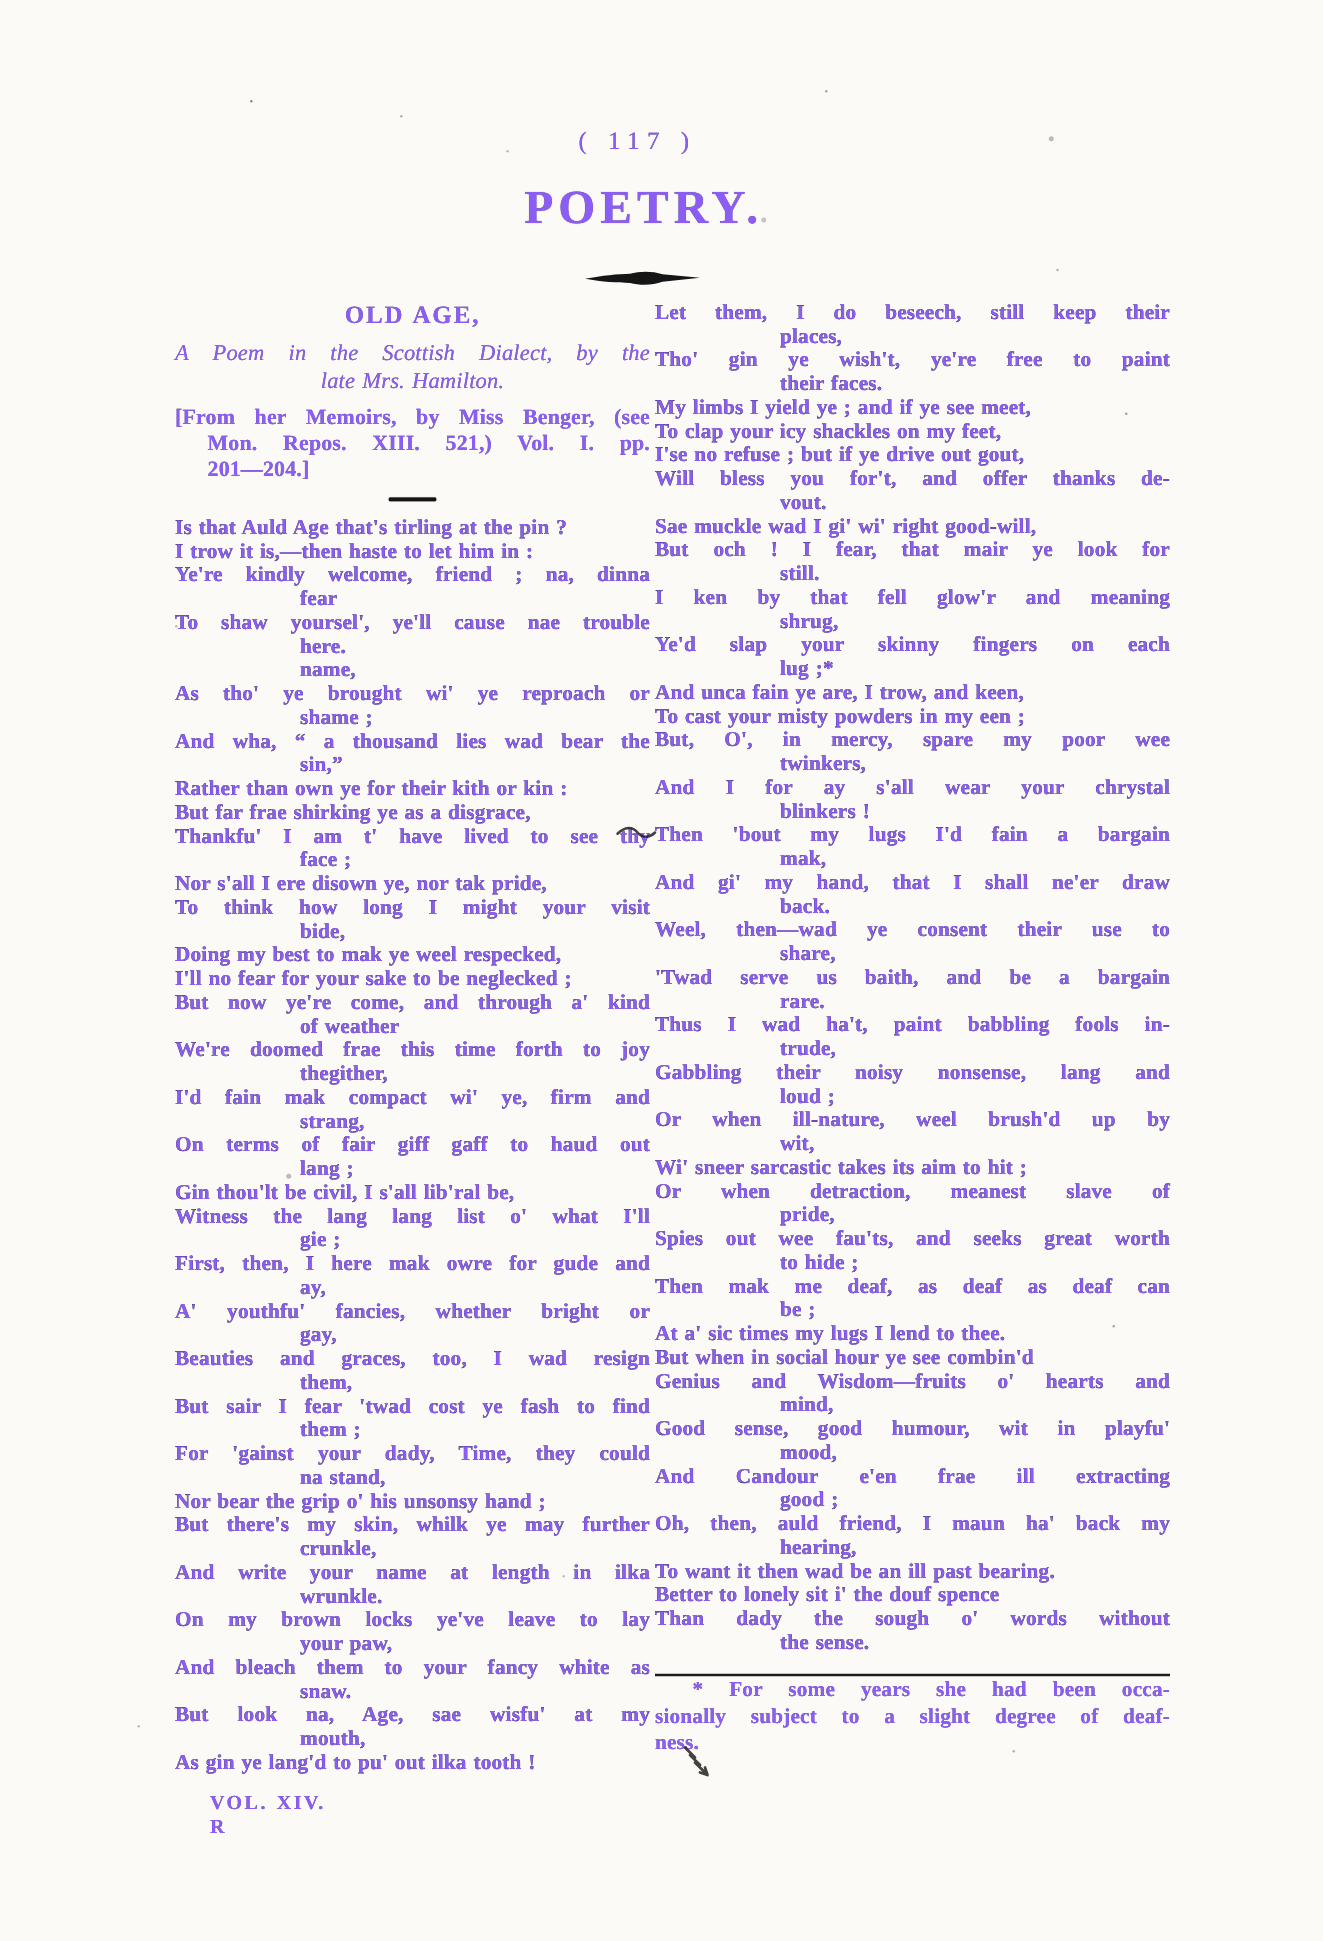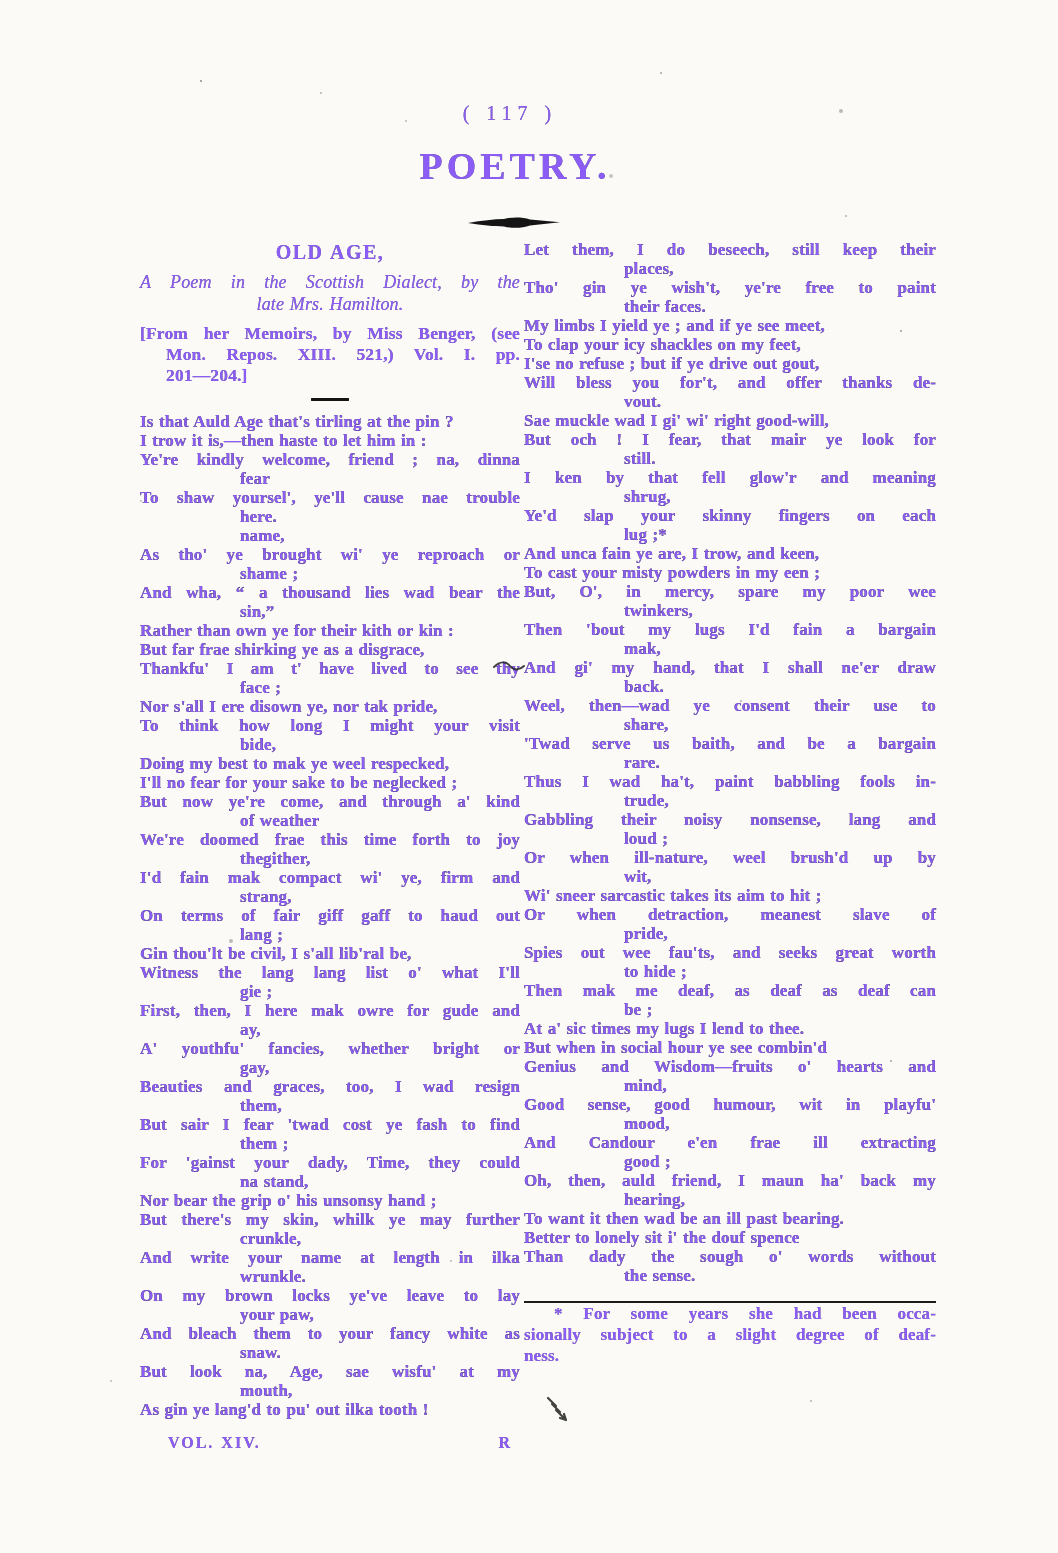--- a/index.html
+++ b/index.html
@@ -61,21 +61,21 @@
 
   .vline .seg  { text-align:left; }
   .vline .seg.stretch { text-align:justify; text-align-last:justify; }
   .vline .cont { padding-left:100px; }
 
   .poem { font-weight:bold; -webkit-text-stroke:0.1px #1b1b1b; }
 
   .footer-row {
     display:flex; justify-content:space-between;
     margin-top:14px; padding-left:28px; padding-right:8px;
-    font-size:16px; letter-spacing:2px; font-weight:bold;
+    font-size:16px; letter-spacing:2px; font-weight:bold;flex-direction:column;
   }
   .footnote-block { margin-top:16px; }
   .footnote-rule { width:100%; height:2px; background:#1c1c1c; }
   .footnote { font-size:17px; font-weight:bold; }
   .footnote .fline { line-height:21px; }
   .footnote .fline.first { text-indent:30px; }
   .footnote .fline.stretch { text-align:justify; text-align-last:justify; }
 
   .pen-mark { position:absolute; opacity:.85; }
 
@@ -294,20 +294,24 @@
           <div class="seg">And unca fain ye are, I trow, and keen,</div>
         </div>
         <div class="vline">
           <div class="seg">To cast your misty powders in my een ;</div>
         </div>
         <div class="vline">
           <div class="seg stretch">But, O', in mercy, spare my poor wee</div>
           <div class="cont">twinkers,</div>
         </div>
         <div class="vline">
+          <div class="seg stretch">And I for ay s'all wear your chrystal</div>
+          <div class="cont">blinkers !</div>
+        </div>
+        <div class="vline">
           <div class="seg stretch">Then 'bout my lugs I'd fain a bargain</div>
           <div class="cont">mak,</div>
         </div>
         <div class="vline">
           <div class="seg stretch">And gi' my hand, that I shall ne'er draw</div>
           <div class="cont">back.</div>
         </div>
         <div class="vline">
           <div class="seg stretch">Weel, then—wad ye consent their use to</div>
           <div class="cont">share,</div>

